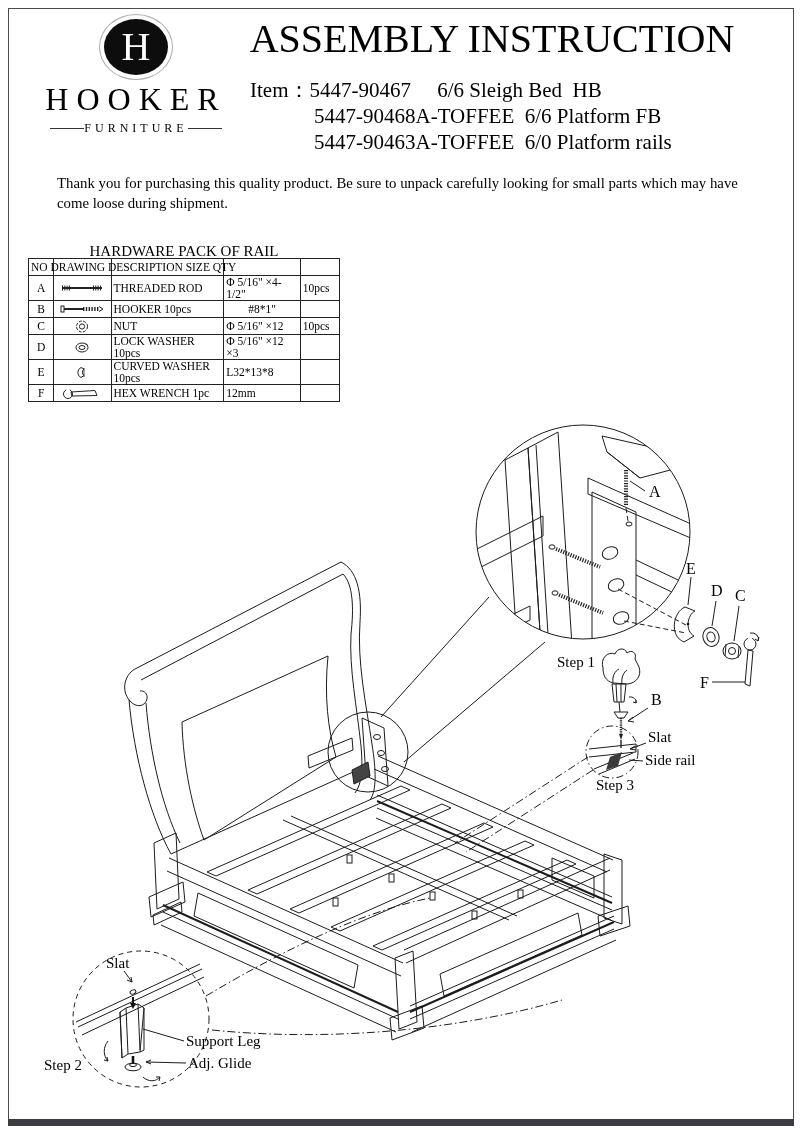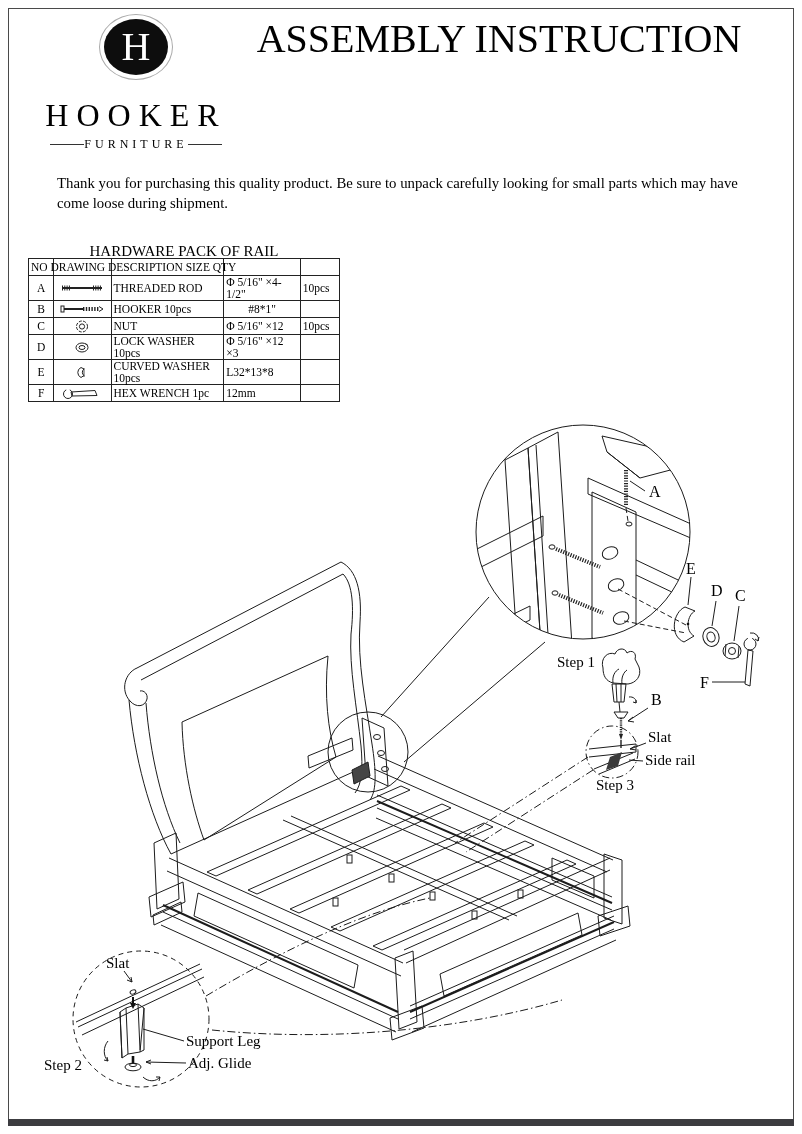--- a/index.html
+++ b/index.html
@@ -8,26 +8,26 @@
   .page-frame{position:absolute;left:8px;top:8px;width:784px;height:1111px;border:1px solid #4a4a4a;}
   .bottom-bar{position:absolute;left:8px;top:1119px;width:786px;height:7px;background:#3c3c40;}
 
   
   .logo{position:absolute;left:38px;top:14px;width:196px;text-align:center;}
   .logo-ring{width:72px;height:64px;margin:0 auto;border:1px solid #aaa;border-radius:50%;
              display:flex;align-items:center;justify-content:center;}
   .logo-mark{width:64px;height:56px;background:#0d0d0d;border-radius:50%;
              display:flex;align-items:center;justify-content:center;}
   .logo-letter{color:#fff;font-size:40px;line-height:1;font-family:"Liberation Serif",serif;}
-  .logo-name{margin-top:19px;font-size:32px;letter-spacing:8px;white-space:nowrap;line-height:1;}
+  .logo-name{margin-top:3px;font-size:32px;letter-spacing:8px;white-space:nowrap;line-height:1;}
   .logo-sub{margin-top:6px;display:flex;align-items:center;justify-content:center;gap:0;
             font-size:12px;letter-spacing:4px;}
   .logo-rule{width:34px;height:1px;background:#333;}
 
-  .doc-title{position:absolute;left:223px;top:18px;width:552px;text-align:center;
+  .doc-title{position:absolute;left:216px;top:18px;width:552px;text-align:center;
              font-size:40px;line-height:1.05;white-space:nowrap;}
   .items{position:absolute;left:250px;top:77px;font-size:21px;line-height:1.24;}
   .item-line{white-space:pre;}
   .item-line.indent{padding-left:64px;}
 
   .intro{position:absolute;left:45px;top:174px;font-size:14.8px;line-height:1.32;}
   .intro div{white-space:pre;margin-left:12px;}
 
   
   .hw-caption{position:absolute;left:28px;top:243px;width:312px;text-align:center;font-size:15px;}
@@ -64,20 +64,25 @@
     <div class="logo-name">HOOKER</div>
     <div class="logo-sub">
       <span class="logo-rule"></span>
       <span>FURNITURE</span>
       <span class="logo-rule"></span>
     </div>
   </div>
 
   <div class="doc-title">ASSEMBLY INSTRUCTION</div>
 
+  <div class="items">
+    <div class="item-line">Item：5447-90467     6/6 Sleigh Bed  HB</div>
+    <div class="item-line indent">5447-90468A-TOFFEE  6/6 Platform FB</div>
+    <div class="item-line indent">5447-90463A-TOFFEE  6/0 Platform rails</div>
+  </div>
 
   <div class="intro">
     <div>Thank you for purchasing this quality product. Be sure to unpack carefully looking for small parts which may have</div>
     <div>come loose during shipment.</div>
   </div>
 
   <div class="hw-caption">HARDWARE PACK OF RAIL</div>
   <table class="hw-table">
     <colgroup>
         <col style="width:25px">

